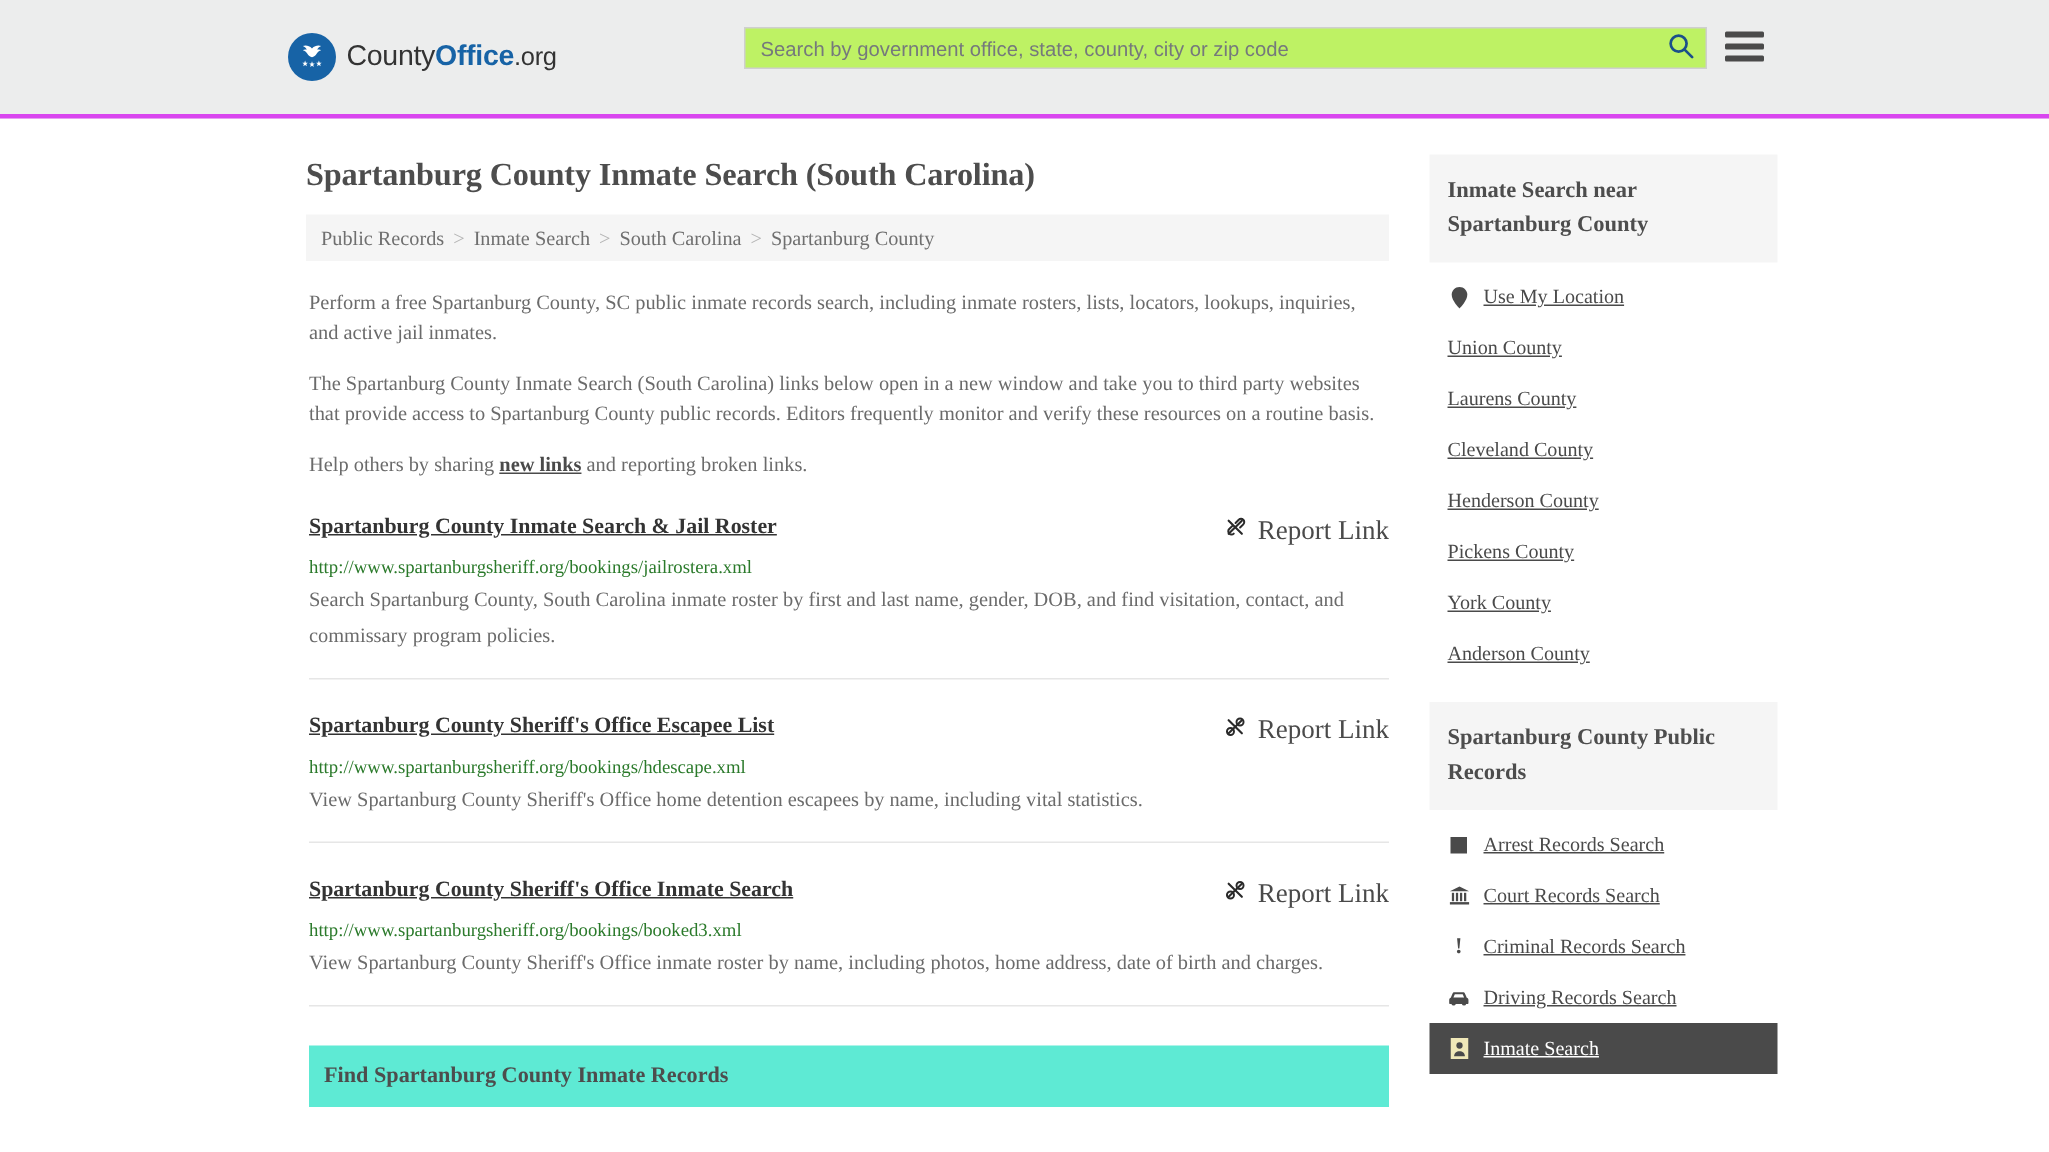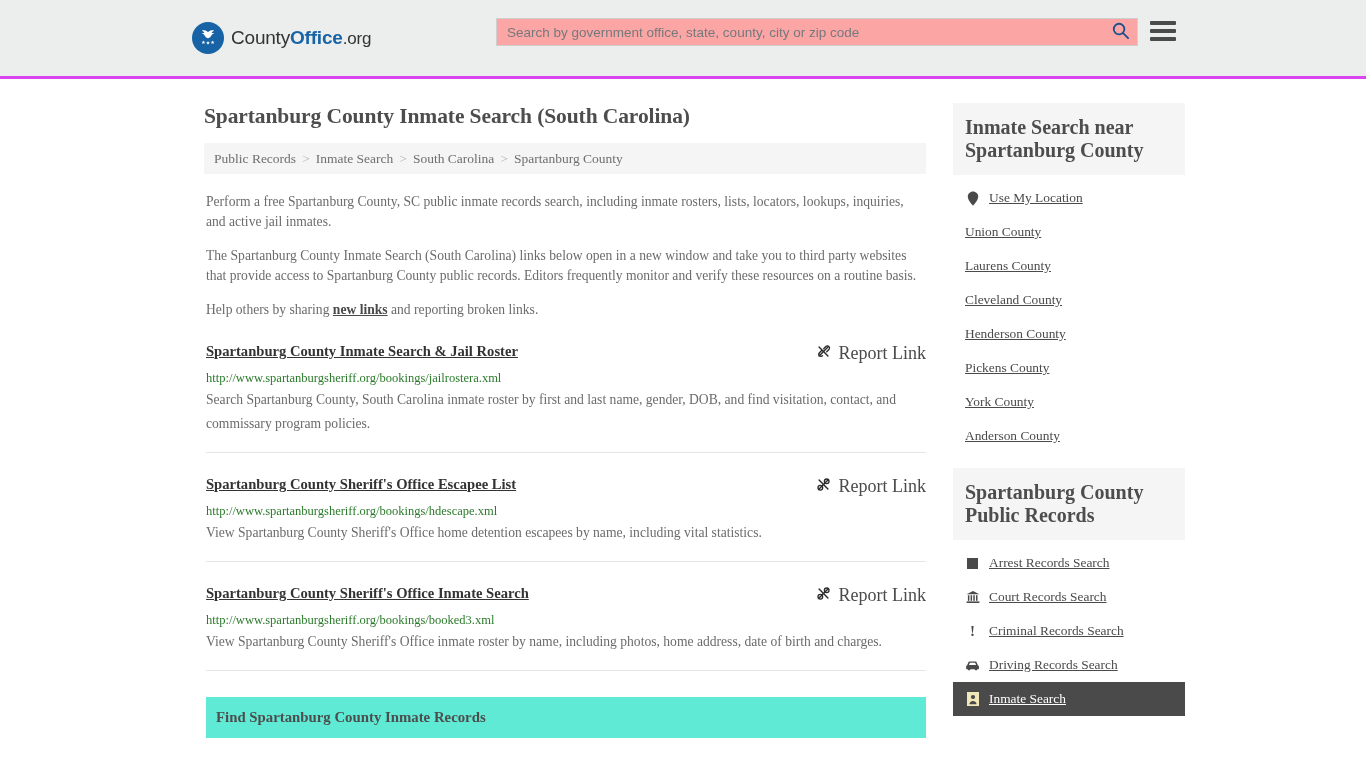--- a/index.html
+++ b/index.html
@@ -45,21 +45,21 @@
   .brand-text .t1 { color: #333333; }
   .brand-text .t2 { color: #1763a6; font-weight: bold; }
   .brand-text .t3 { color: #333333; font-size: 17px; }
 
   .search-wrap {
     position: absolute;
     left: 496px;
     top: 18px;
     width: 642px;
     height: 28px;
-    background: #fca5a5;
+    background: #bef264;
     border: 1px solid #cfcfcf;
     display: flex;
     align-items: flex-end;
   }
   .search-input {
     flex: 1;
     border: 0;
     outline: 0;
     background: transparent;
     font-family: "Liberation Sans", sans-serif;
@@ -193,21 +193,21 @@
     font-size: 14.8px;
     font-weight: bold;
     color: #4d4d4d;
   }
 
   
   .card { margin-bottom: 8px; }
   .card-head {
     background: #f5f5f5;
     padding: 13px 12px;
-    font-size: 20px;
+    font-size: 15px;
     font-weight: bold;
     color: #4d4d4d;
     line-height: 23px;
   }
   .card-list { padding: 6px 0 0 0; }
   .card-item {
     display: flex;
     align-items: center;
     gap: 9px;
     padding: 9px 12px;

